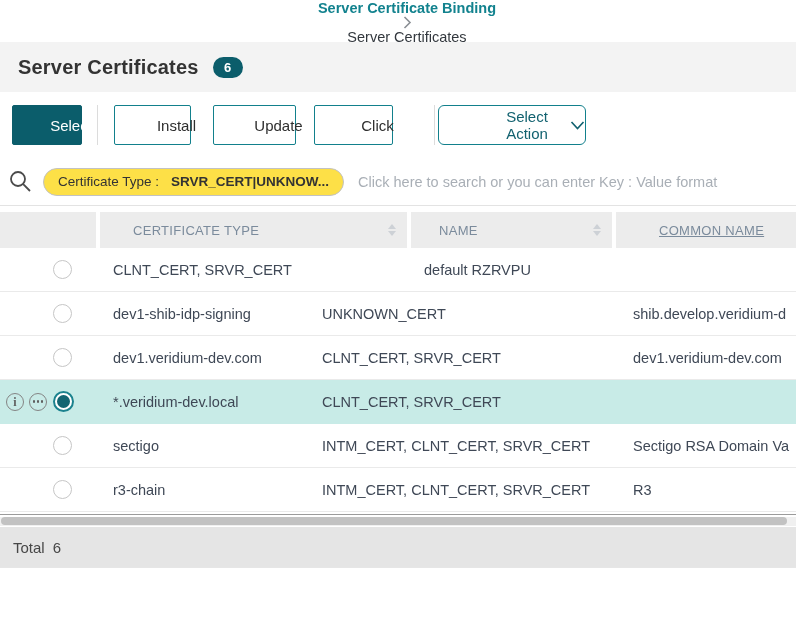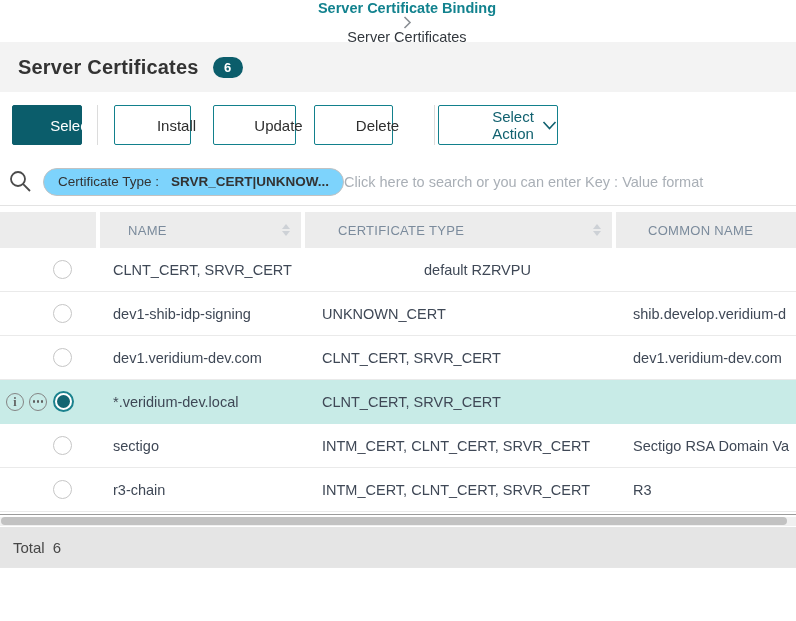--- a/index.html
+++ b/index.html
@@ -22,43 +22,43 @@
 
   
   .toolbar { position:absolute; top:92px; left:0; width:796px; height:66px; background:#fff;
     display:flex; align-items:center; }
   .btn { height:40px; border-radius:2px; font-family:"Liberation Sans",sans-serif; font-size:15px; cursor:pointer;
     display:flex; align-items:center; justify-content:center; background:#fff; border:1px solid #12808c; color:#2e2e2e;padding-left:48px; }
   .btn-primary { background:#0b5d6b; border:1px solid #0b5d6b; color:#fff; margin-left:12px; width:70px; }
   .btn-install { margin-left:16px; width:77px; }
   .btn-update { margin-left:22px; width:83px; }
   .btn-delete { margin-left:18px; width:79px; }
-  .btn-action { margin-left:3px; width:120px; color:#11616f; gap:3px; }
+  .btn-action { margin-left:3px; width:148px; color:#11616f; gap:3px;border-radius:6px; }
   .tb-sep { width:1px; height:40px; background:#dcdcdc; margin-left:15px; }
   .tb-sep2 { width:1px; height:40px; background:#dcdcdc; margin-left:41px; }
 
   
   .search-row { position:absolute; top:158px; left:0; width:796px; height:48px; background:#fff;
     border-bottom:1px solid #e3e3e3; display:flex; align-items:center; }
   .search-icon { margin-left:8px; display:flex; align-items:center; }
-  .filter-chip { margin-left:10px; height:28px; border:1px solid #c2c2c2; background:#7dd3fc; border-radius:14px;
+  .filter-chip { margin-left:10px; height:28px; border:1px solid #c2c2c2; background:#fde047; border-radius:14px;
     display:flex; align-items:center; padding:0 14px; font-size:13.5px; color:#333; white-space:nowrap; cursor:pointer; }
   .chip-value { font-weight:bold; margin-left:12px; }
-  .search-input { flex:1; border:none; outline:none; background:transparent;
+  .search-input { flex:1; margin-left:14px; border:none; outline:none; background:transparent;
     font-family:"Liberation Sans",sans-serif; font-size:14.5px; color:#0f766e; }
   .search-input::placeholder { color:#a9afb6; }
 
   
   .table-header { position:absolute; top:212px; left:0; width:796px; height:36px; display:flex; background:#fff; }
   .th { background:#ececec; height:36px; display:flex; align-items:center; position:relative;
     color:#7b8b9c; font-size:13px; letter-spacing:.3px; cursor:pointer; }
   .th-icons { width:96px; margin-right:4px; cursor:default; }
   .th-name { width:201px; margin-right:4px; padding-left:28px; }
   .th-type { width:307px; margin-right:4px; padding-left:33px; }
-  .th-cn { width:180px; padding-left:32px; flex:1; }
+  .th-cn { width:180px; padding-left:43px; flex:1;text-decoration:underline; }
   .sort { position:absolute; right:11px; top:50%; transform:translateY(-50%); display:flex; flex-direction:column; gap:2px; }
   .sort .up { width:0; height:0; border-left:4px solid transparent; border-right:4px solid transparent; border-bottom:5px solid #cdd1d6; }
   .sort .down { width:0; height:0; border-left:4px solid transparent; border-right:4px solid transparent; border-top:5px solid #cdd1d6; }
 
   
   .rows { position:absolute; top:248px; left:0; width:796px; }
   .row { height:44px; display:flex; align-items:center; background:#fff; border-bottom:1px solid #eaeaea;
     color:#3f4856; font-size:14.5px; }
   .row.selected { background:#c8ebe7; border-bottom:1px solid #c8ebe7; }
   .cell-icons { width:96px; display:flex; align-items:center; height:100%; }
@@ -103,21 +103,21 @@
   <div class="title-band">
     <span class="page-title">Server Certificates</span>
     <span class="count-badge">6</span>
   </div>
 
   <div class="toolbar">
     <button class="btn btn-primary">Select</button>
     <div class="tb-sep"></div>
     <button class="btn btn-install">Install</button>
     <button class="btn btn-update">Update</button>
-    <button class="btn btn-delete">Delete</button>
+    <button class="btn btn-delete">Click</button>
     <div class="tb-sep2"></div>
     <button class="btn btn-action">
       <span>Select Action</span>
       <span style="display:flex;align-items:center;">
         <svg width="15" height="9" viewBox="0 0 15 9">
             <path d="M1.5 1 L7.5 7.5 L13.5 1" stroke="#11616f" stroke-width="1.6" fill="none"></path>
           </svg>
       </span>
     </button>
   </div>
@@ -131,29 +131,29 @@
     </span>
     <span class="filter-chip">
       <span>Certificate Type :</span>
       <span class="chip-value">SRVR_CERT|UNKNOW...</span>
     </span>
     <input class="search-input" type="text" placeholder="Click here to search or you can enter Key : Value format" style="">
   </div>
 
   <div class="table-header">
     <div class="th th-icons"></div>
-    <div class="th th-name">
-      <span>NAME</span>
+    <div class="th th-type">
+      <span>CERTIFICATE TYPE</span>
       <span class="sort">
           <span class="up"></span>
           <span class="down"></span>
         </span>
     </div>
-    <div class="th th-type">
-      <span>CERTIFICATE TYPE</span>
+    <div class="th th-name">
+      <span>NAME</span>
       <span class="sort">
           <span class="up"></span>
           <span class="down"></span>
         </span>
     </div>
     <div class="th th-cn">
       <span>COMMON NAME</span>
     </div>
   </div>
 

